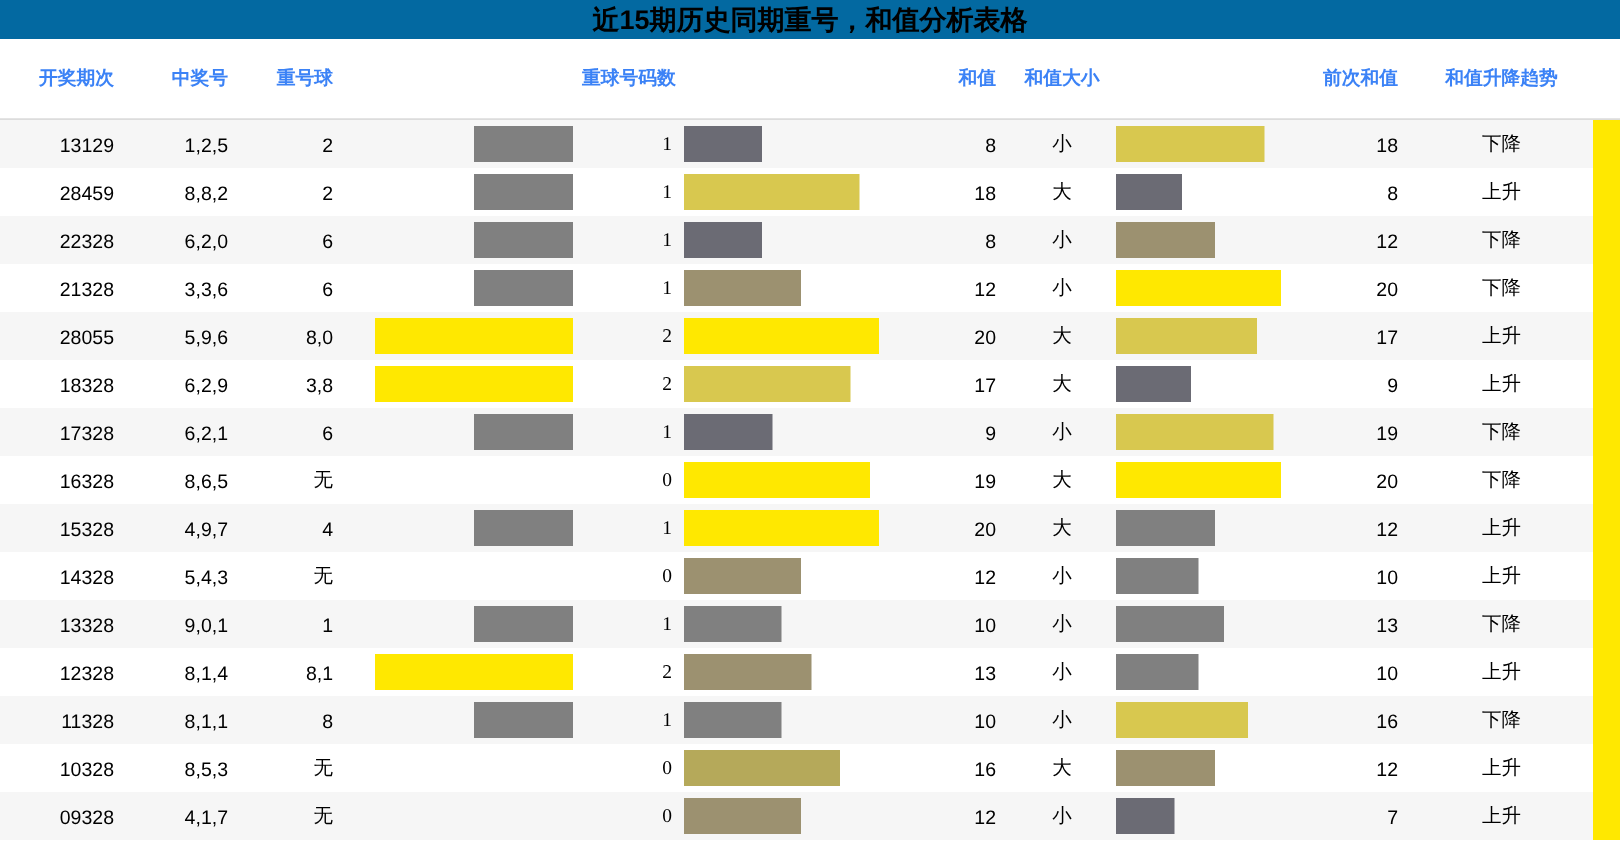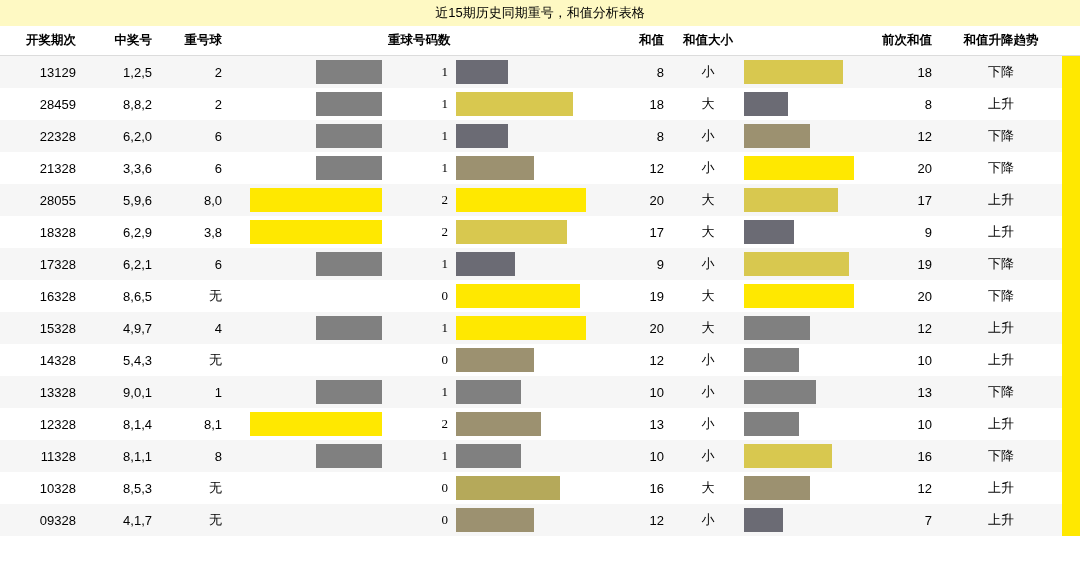--- a/index.html
+++ b/index.html
@@ -5,39 +5,39 @@
   html,body{margin:0;padding:0;}
   body{
     width:1080px;height:576px;
     background:#ffffff;
     font-family:"Liberation Sans","DejaVu Sans",sans-serif;
     font-size:13px;
     color:#000;
     overflow:hidden;
   }
   #title{
-    background:#fef9c3;
+    background:#0369a1;
     height:26px;
     line-height:26px;
     text-align:center;
-    font-weight:normal;
-    font-size:13px;
+    font-weight:bold;
+    font-size:18px;
     color:#000;
   }
   table{
     border-collapse:collapse;
     width:1080px;
     table-layout:fixed;
   }
   th{
     font-size:12.5px;
     font-weight:bold;
-    padding:6px 6px;
+    padding:18px 6px;
     background:#ffffff;
-    color:#000000;
+    color:#3b82f6;
     border-bottom:1px solid #d9d9d9;
     white-space:nowrap;
   }
   td{
     height:32px;
     padding:0;
     font-size:13px;
     vertical-align:middle;
     position:relative;
   }

